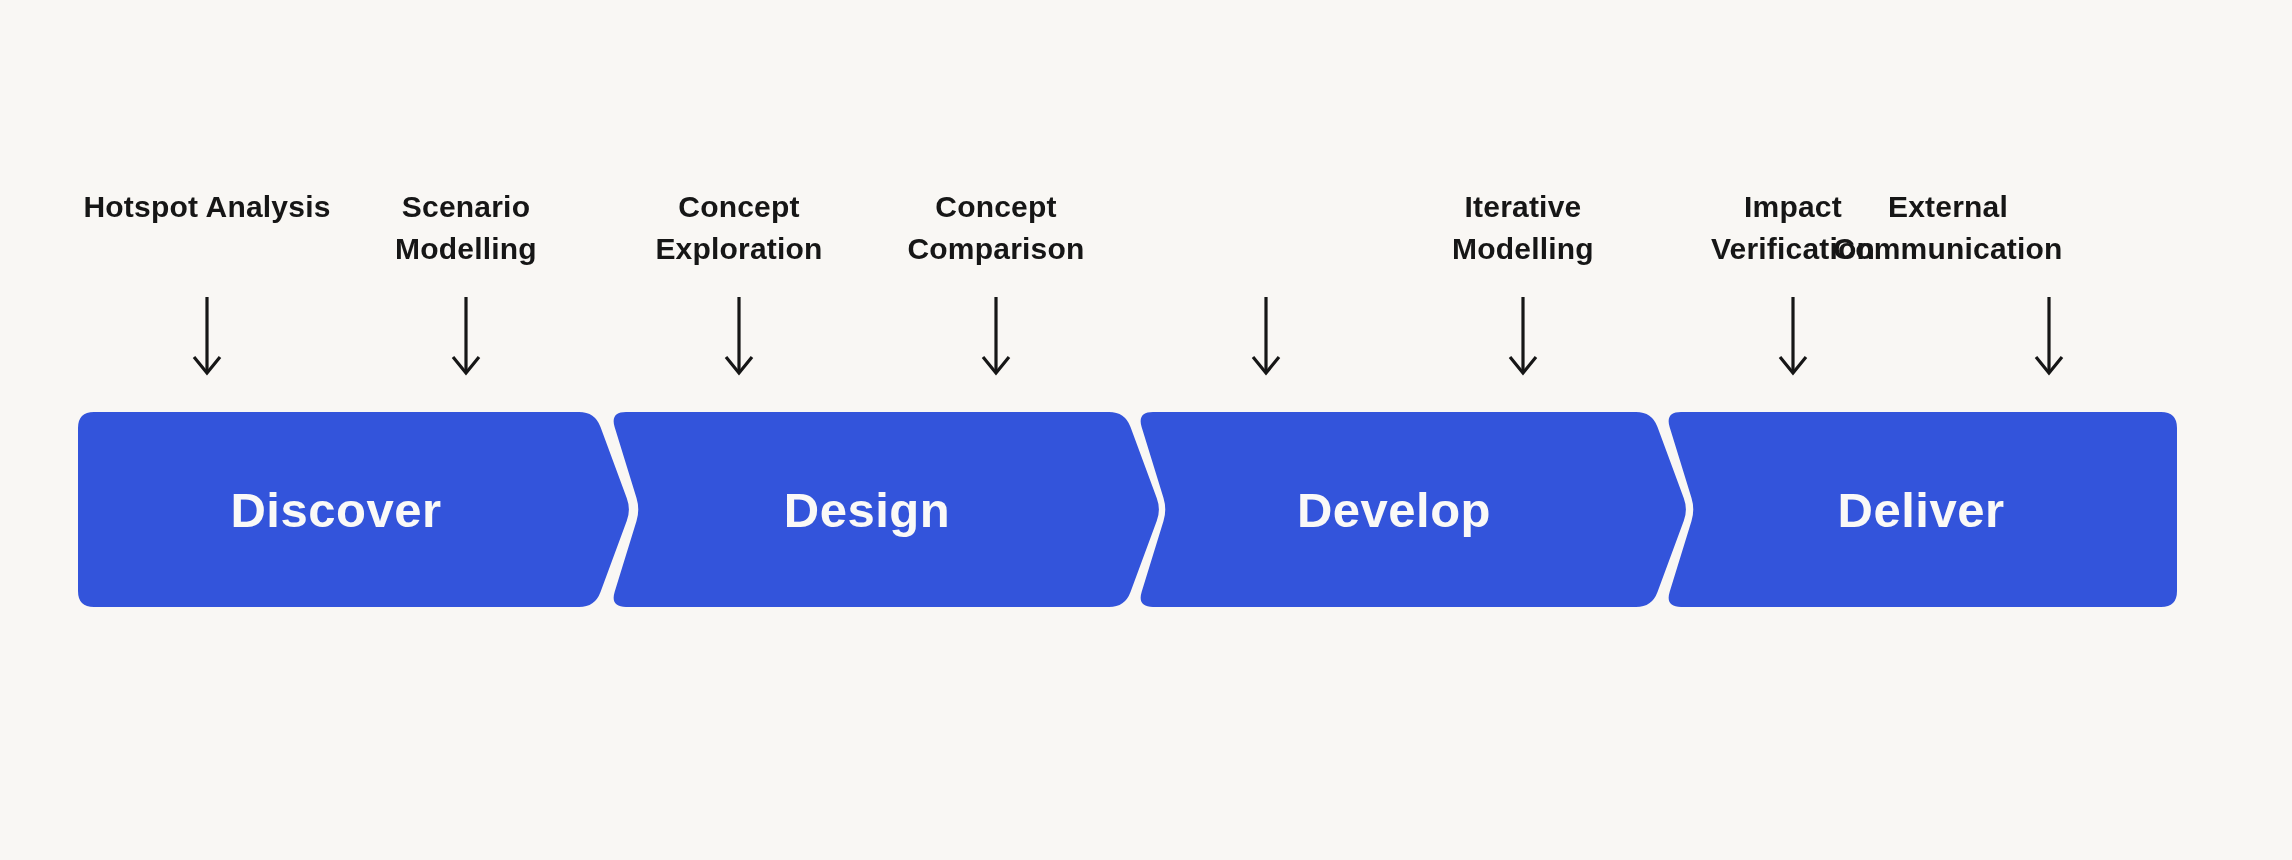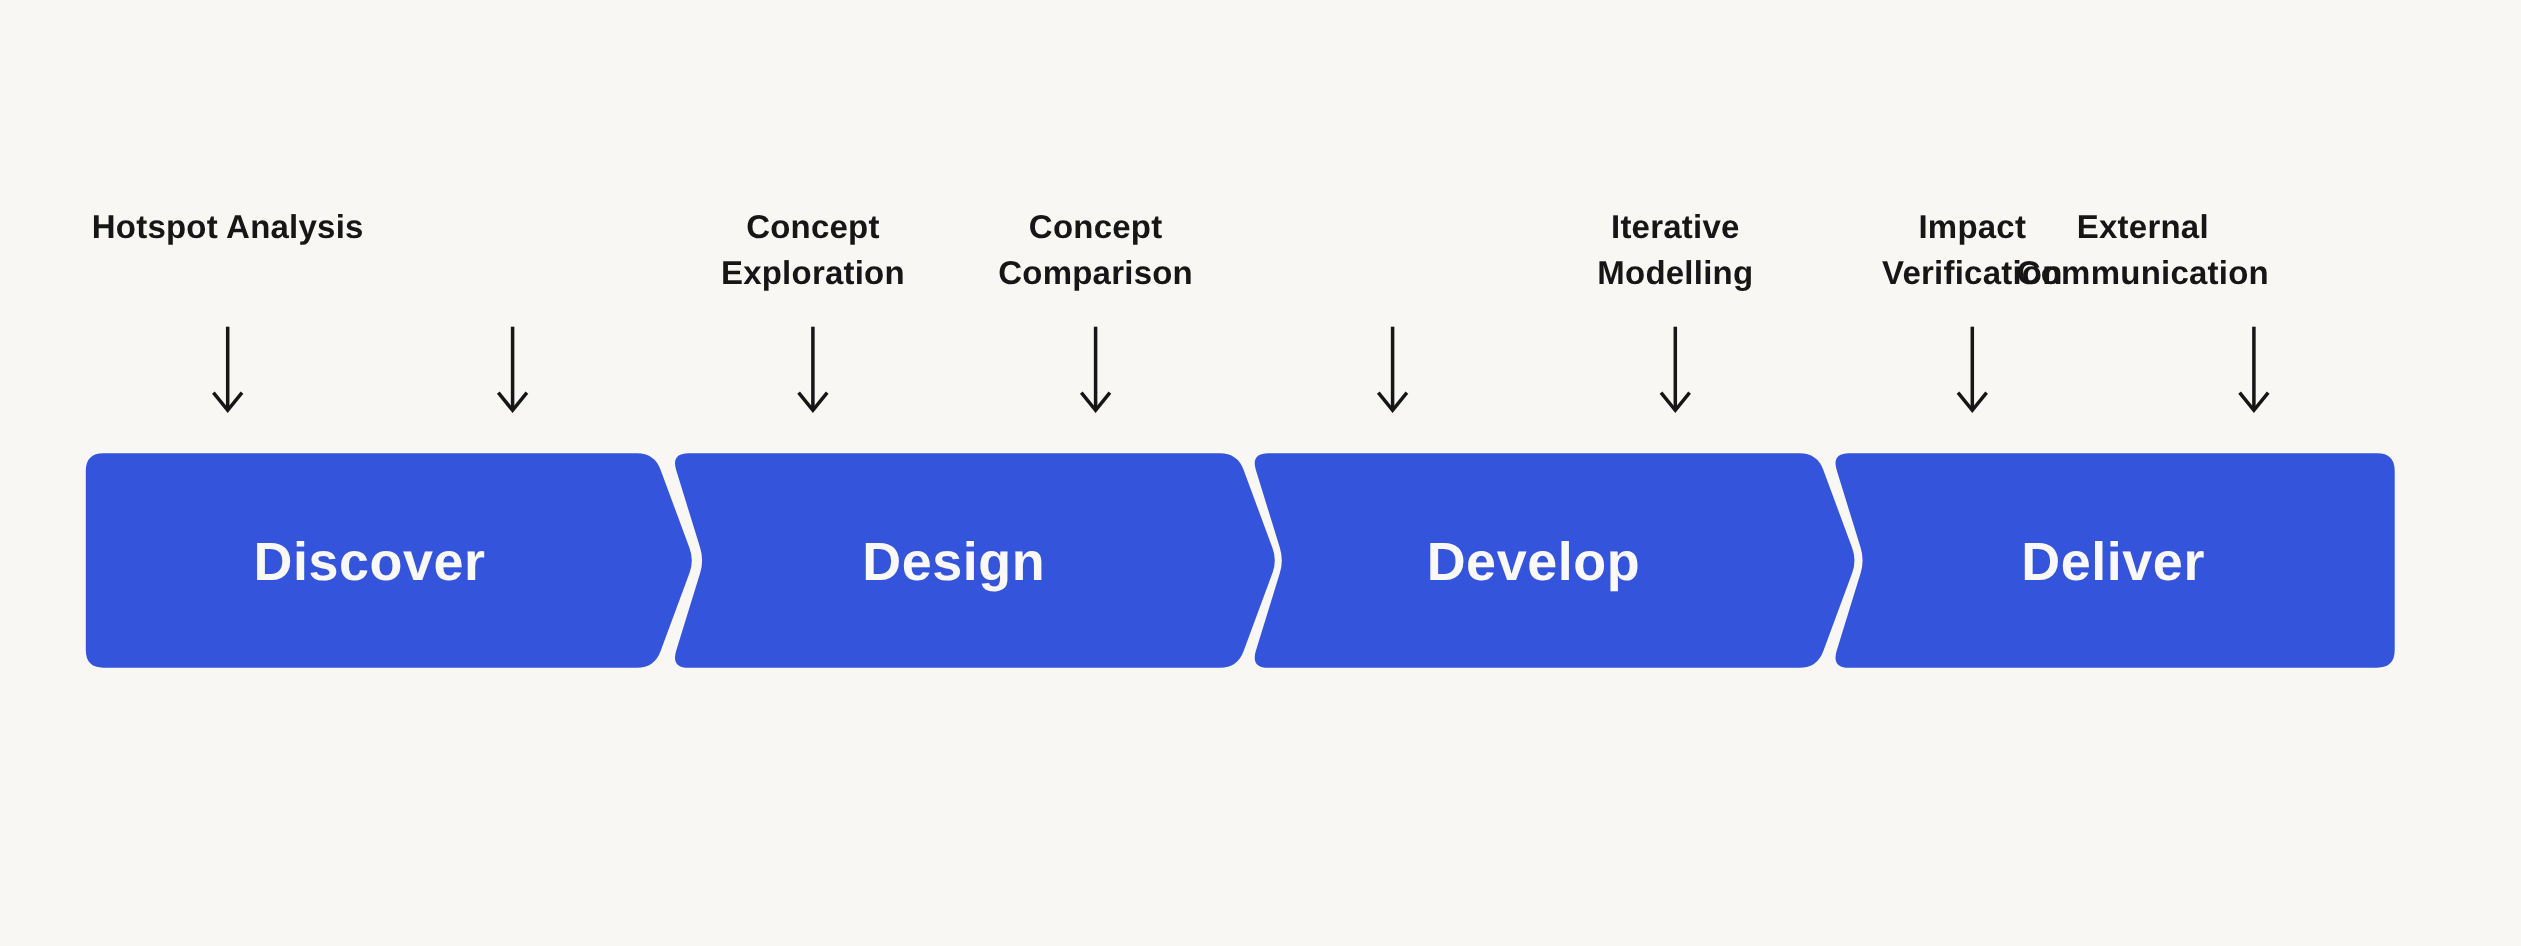--- a/index.html
+++ b/index.html
@@ -44,20 +44,21 @@
     letter-spacing: 0.5px;
     text-anchor: middle;
   }
 </style>
 </head>
 <body>
 
 <div class="canvas">
 
   <div class="step-label" style="left:207px">Hotspot Analysis</div>
+  <div class="step-label" style="left:466px">Scenario Modelling</div>
   <div class="step-label" style="left:739px">Concept Exploration</div>
   <div class="step-label" style="left:996px">Concept Comparison</div>
   <div class="step-label" style="left:1793px">Impact Verification</div>
   <div class="step-label" style="left:1523px">Iterative Modelling</div>
   <div class="step-label" style="left:1948px">External Communication</div>
 
   <svg class="layer" viewBox="0 0 2292 860">
 
     <g class="arrow" transform="translate(207,0)">
       <line x1="0" y1="297" x2="0" y2="371"></line>

